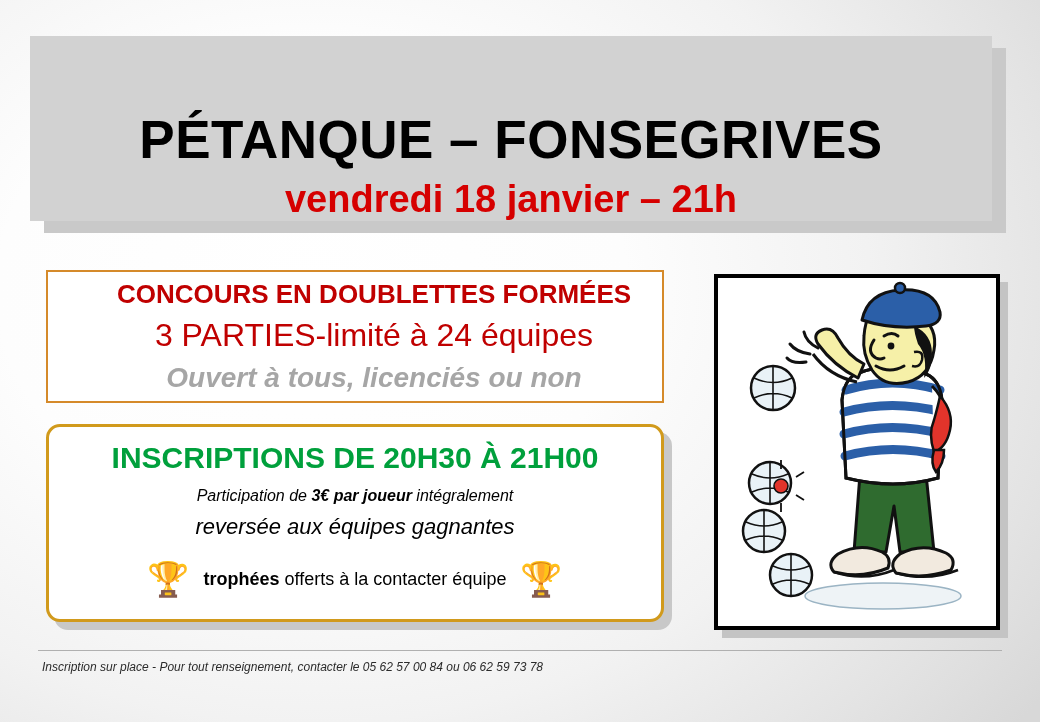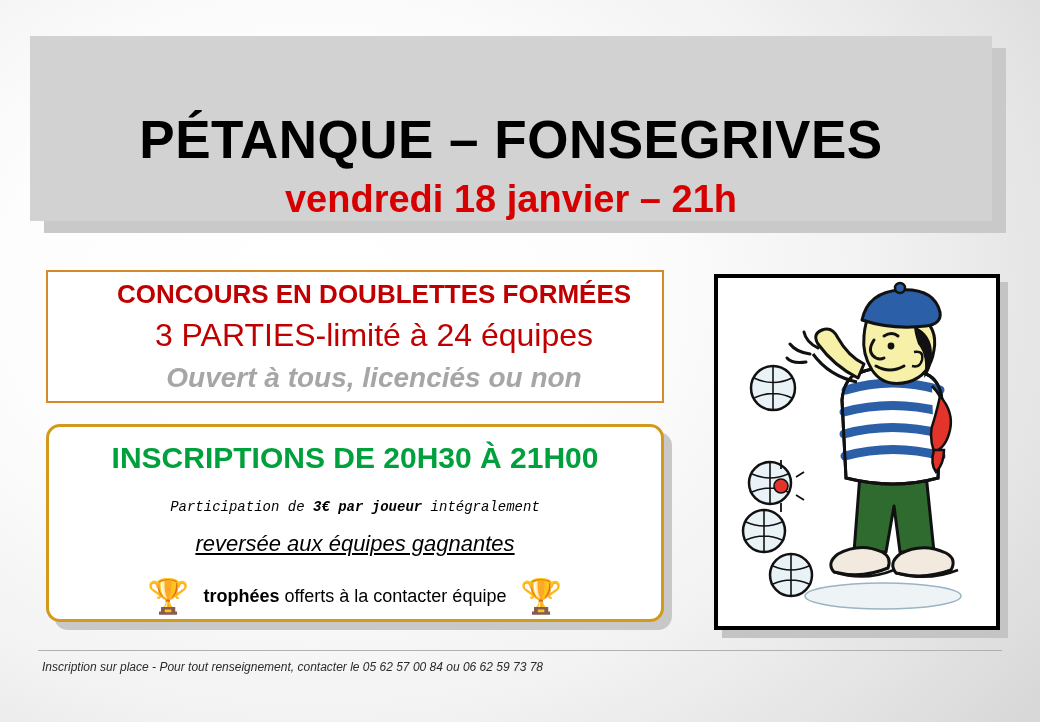--- a/index.html
+++ b/index.html
@@ -123,35 +123,33 @@
     align-items: center;
     padding-top: 14px;
   }
   #inscr-title {
     font-size: 30px;
     font-weight: bold;
     color: #00a03c;
     white-space: nowrap;
   }
   #inscr-line1 {
-    margin-top: 24px;
-    font-size: 14px;
+    margin-top: 12px;
+    font-size: 16px;
     font-style: italic;
     color: #000000;
     white-space: nowrap;
-    font-family: Liberation Mono, monospace;
   }
   #inscr-line1 b { font-weight: bold; }
   #inscr-line2 {
-    margin-top: 16px;
+    margin-top: 9px;
     font-size: 22px;
     font-style: italic;
     color: #000000;
     white-space: nowrap;
-    text-decoration: underline;
   }
   #trophy-row {
     margin-top: 22px;
     display: flex;
     align-items: center;
     justify-content: center;
     gap: 14px;
   }
   .trophy-icon {
     font-size: 34px;

